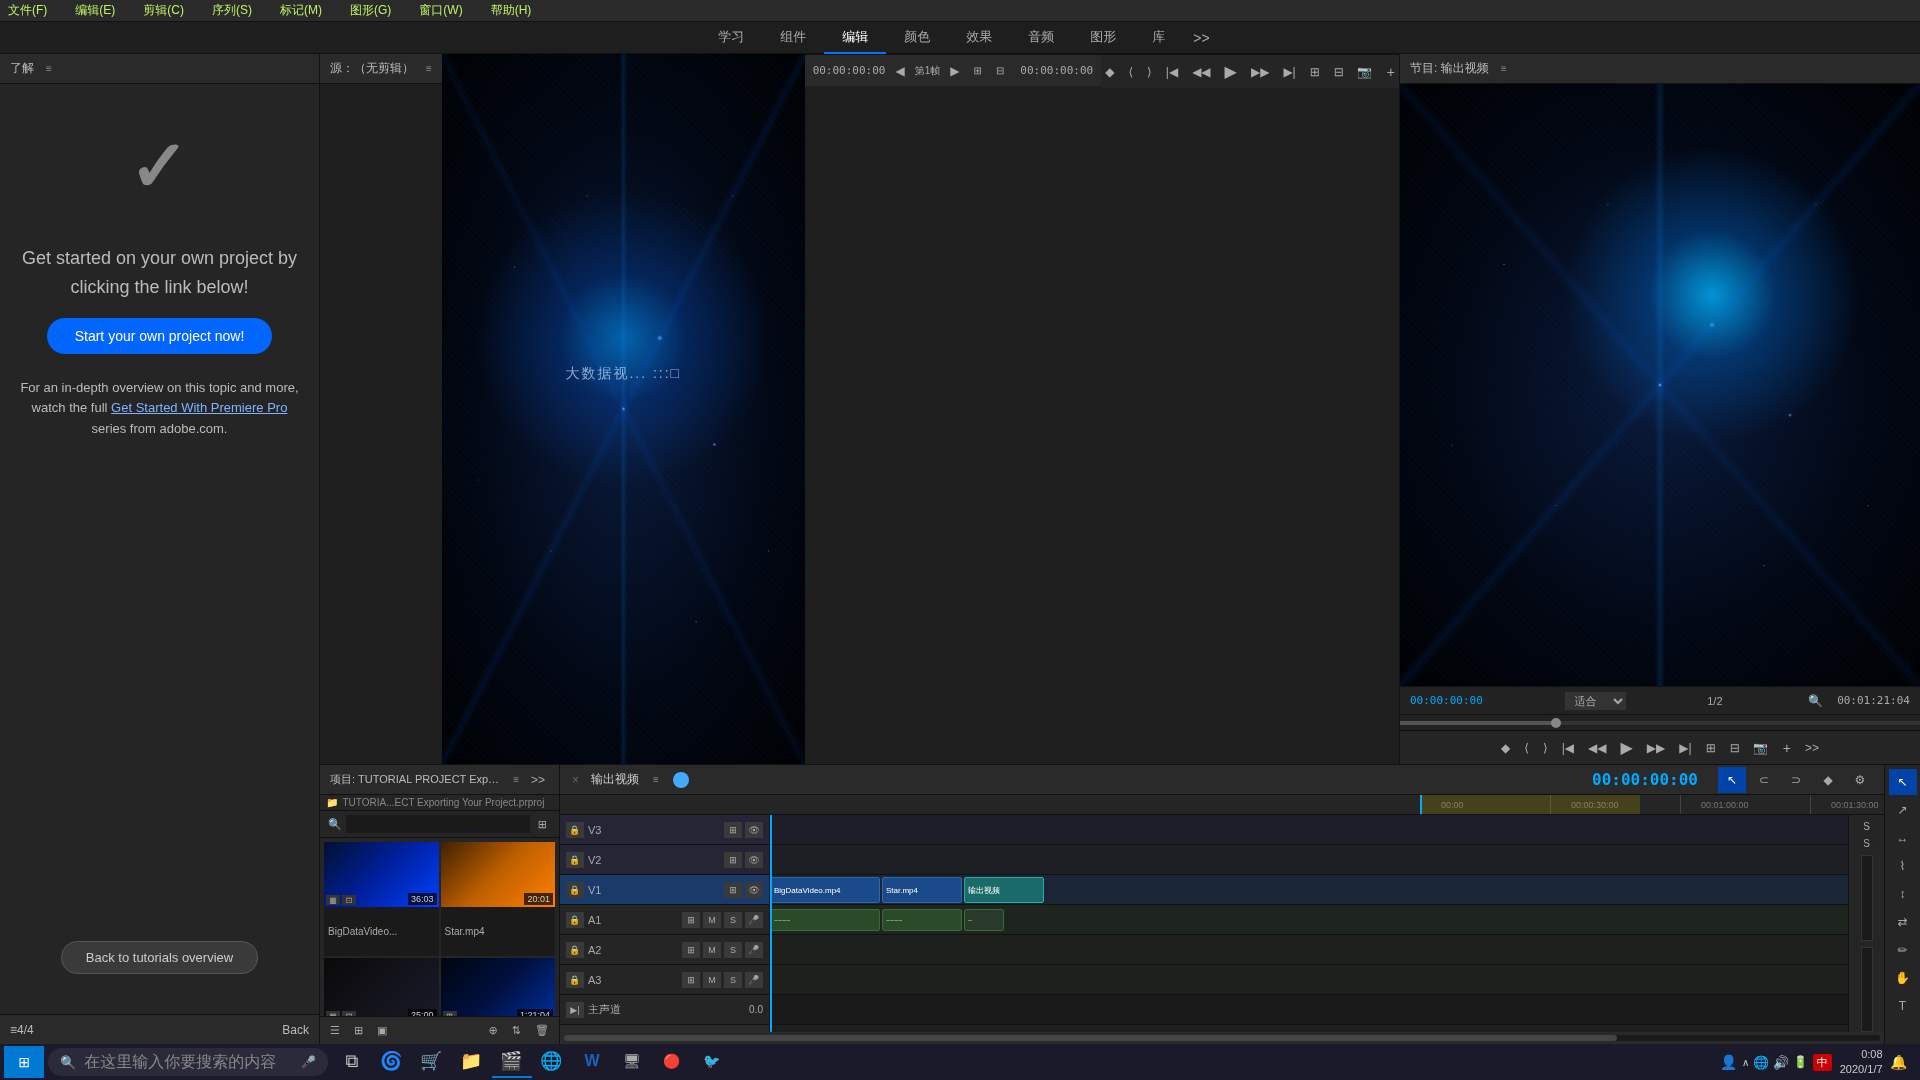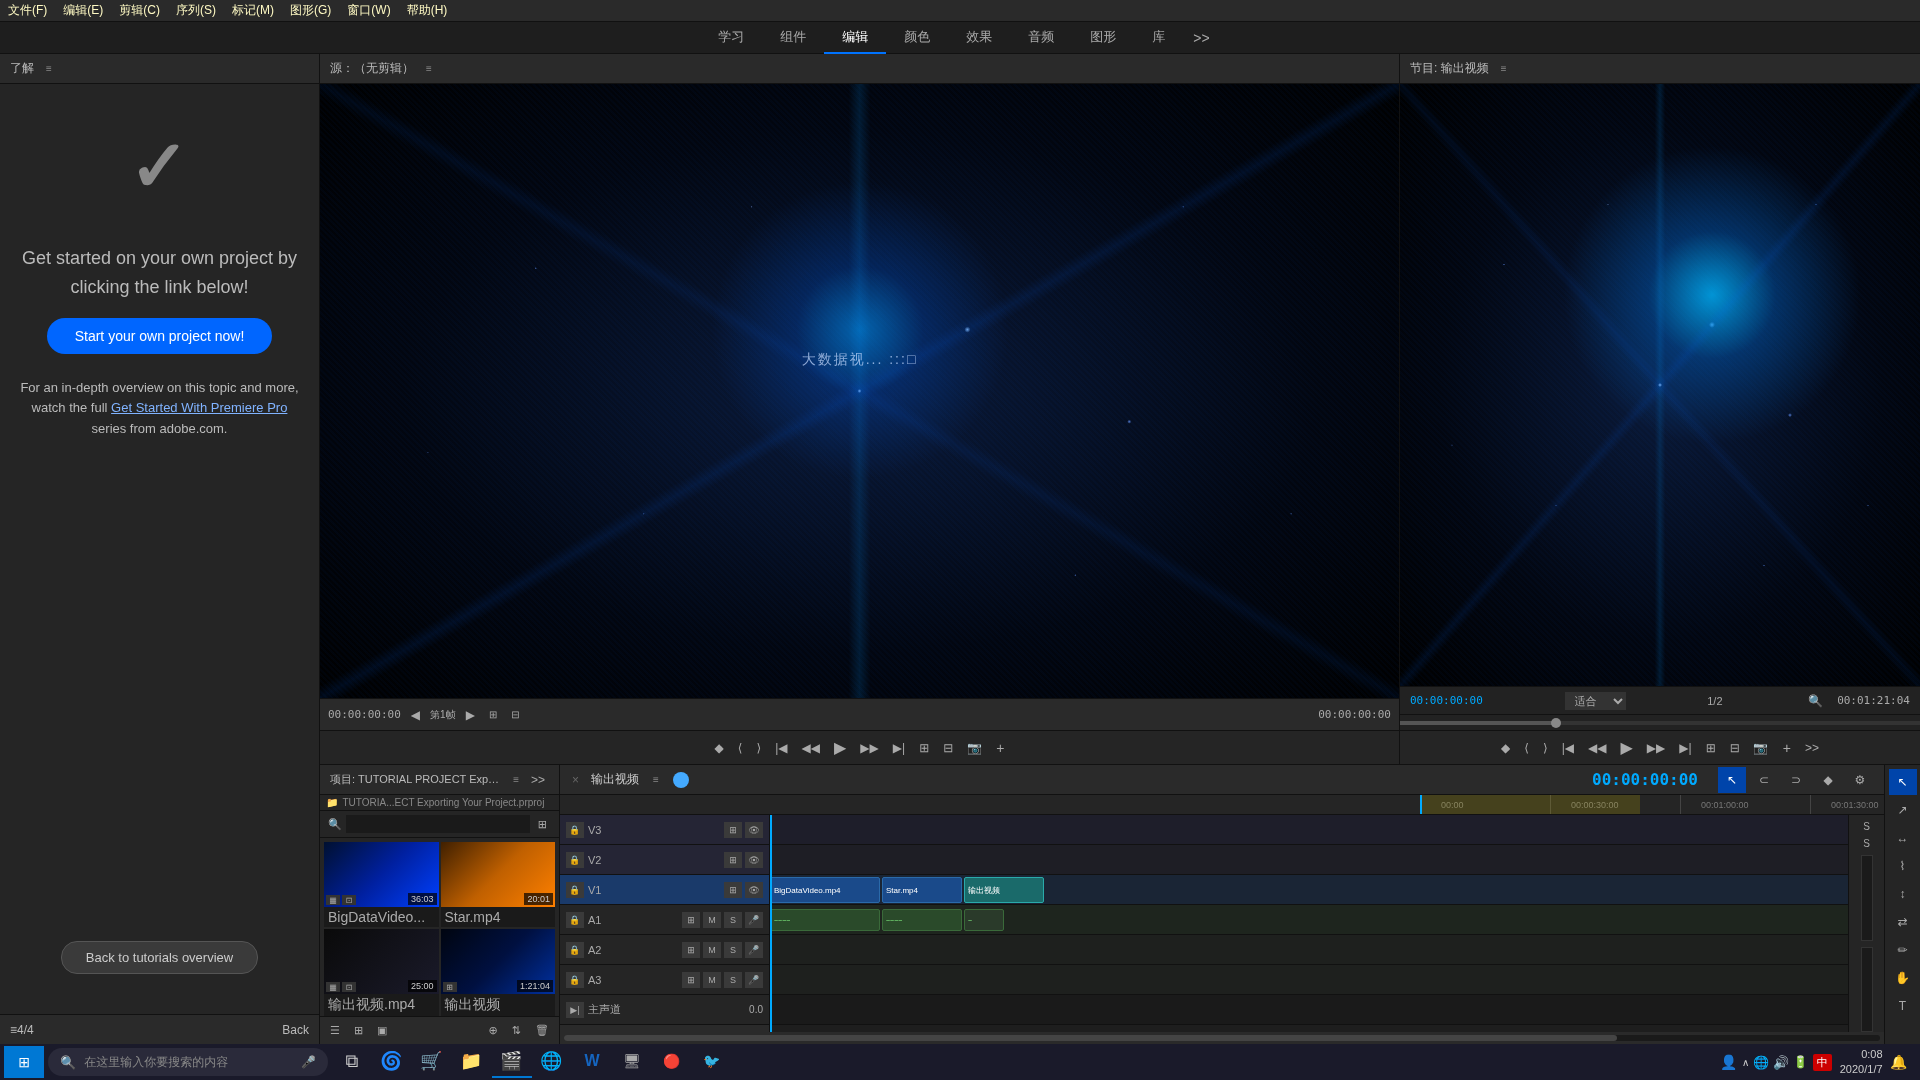--- a/index.html
+++ b/index.html
@@ -5,23 +5,23 @@
     * { margin: 0; padding: 0; box-sizing: border-box; }
     body { width: 1920px; height: 1080px; overflow: hidden; background: #1a1a1a; font-family: 'Microsoft YaHei', Arial, sans-serif; font-size: 12px; color: #ccc; }
 
     
     .menu-bar {
       height: 22px;
       background: #2a2a2a;
       display: flex;
       align-items: center;
       padding: 0 8px;
-      gap: 16px;
+      gap: 28px;
       font-size: 12px;
-      color: #fef9c3;
+      color: #bef264;
       border-bottom: 1px solid #111;
     }
     .menu-bar span { cursor: pointer; }
 
     
     .workspace-tabs {
       height: 32px;
       background: #1e1e1e;
       display: flex;
       align-items: center;
@@ -164,21 +164,21 @@
     .center-top {
       display: flex;
       flex: 1;
     }
 
     .source-panel {
       flex: 1;
       background: #1e1e1e;
       border-right: 1px solid #111;
       display: flex;
-      flex-direction: column;
+      flex-direction: row;
     }
 
     .program-panel {
       width: 520px;
       min-width: 520px;
       background: #1e1e1e;
       display: flex;
       flex-direction: column;
     }
 
@@ -387,23 +387,23 @@
       height: 10px;
       background: #333;
       display: flex;
       align-items: center;
       justify-content: center;
       font-size: 8px;
       color: #aaa;
     }
 
     .media-label {
-      font-size: 14px;
+      font-size: 10px;
       color: #aaa;
-      padding: 2px 4px;
+      padding: 19px 4px;
       white-space: nowrap;
       overflow: hidden;
       text-overflow: ellipsis;
     }
 
     .project-footer {
       height: 28px;
       background: #2a2a2a;
       display: flex;
       align-items: center;
@@ -1191,21 +1191,21 @@
       </div>
     </div>
   </div>
 
 </div>
 
 <div class="taskbar">
   <div class="taskbar-start">⊞</div>
   <div class="taskbar-search">
     <span style="font-size:13px;">🔍</span>
-    <span style="color:#888;font-size:12px;">在这里输入你要搜索的内容</span>
+    <span style="color:#888;font-size:16px;">在这里输入你要搜索的内容</span>
     <span style="margin-left:auto;font-size:12px;color:#666;">🎤</span>
   </div>
   <div class="taskbar-app">⧉</div>
   <div class="taskbar-app" style="color:#0066cc;font-size:18px;">🌀</div>
   <div class="taskbar-app" style="color:#f60;">🛒</div>
   <div class="taskbar-app">📁</div>
   <div class="taskbar-app active" style="color:#9966ff;">🎬</div>
   <div class="taskbar-app" style="color:#4caf50;">🌐</div>
   <div class="taskbar-app" style="color:#1565c0;font-weight:bold;font-size:16px;">W</div>
   <div class="taskbar-app" style="color:#aaa;font-size:14px;">🖥</div>

